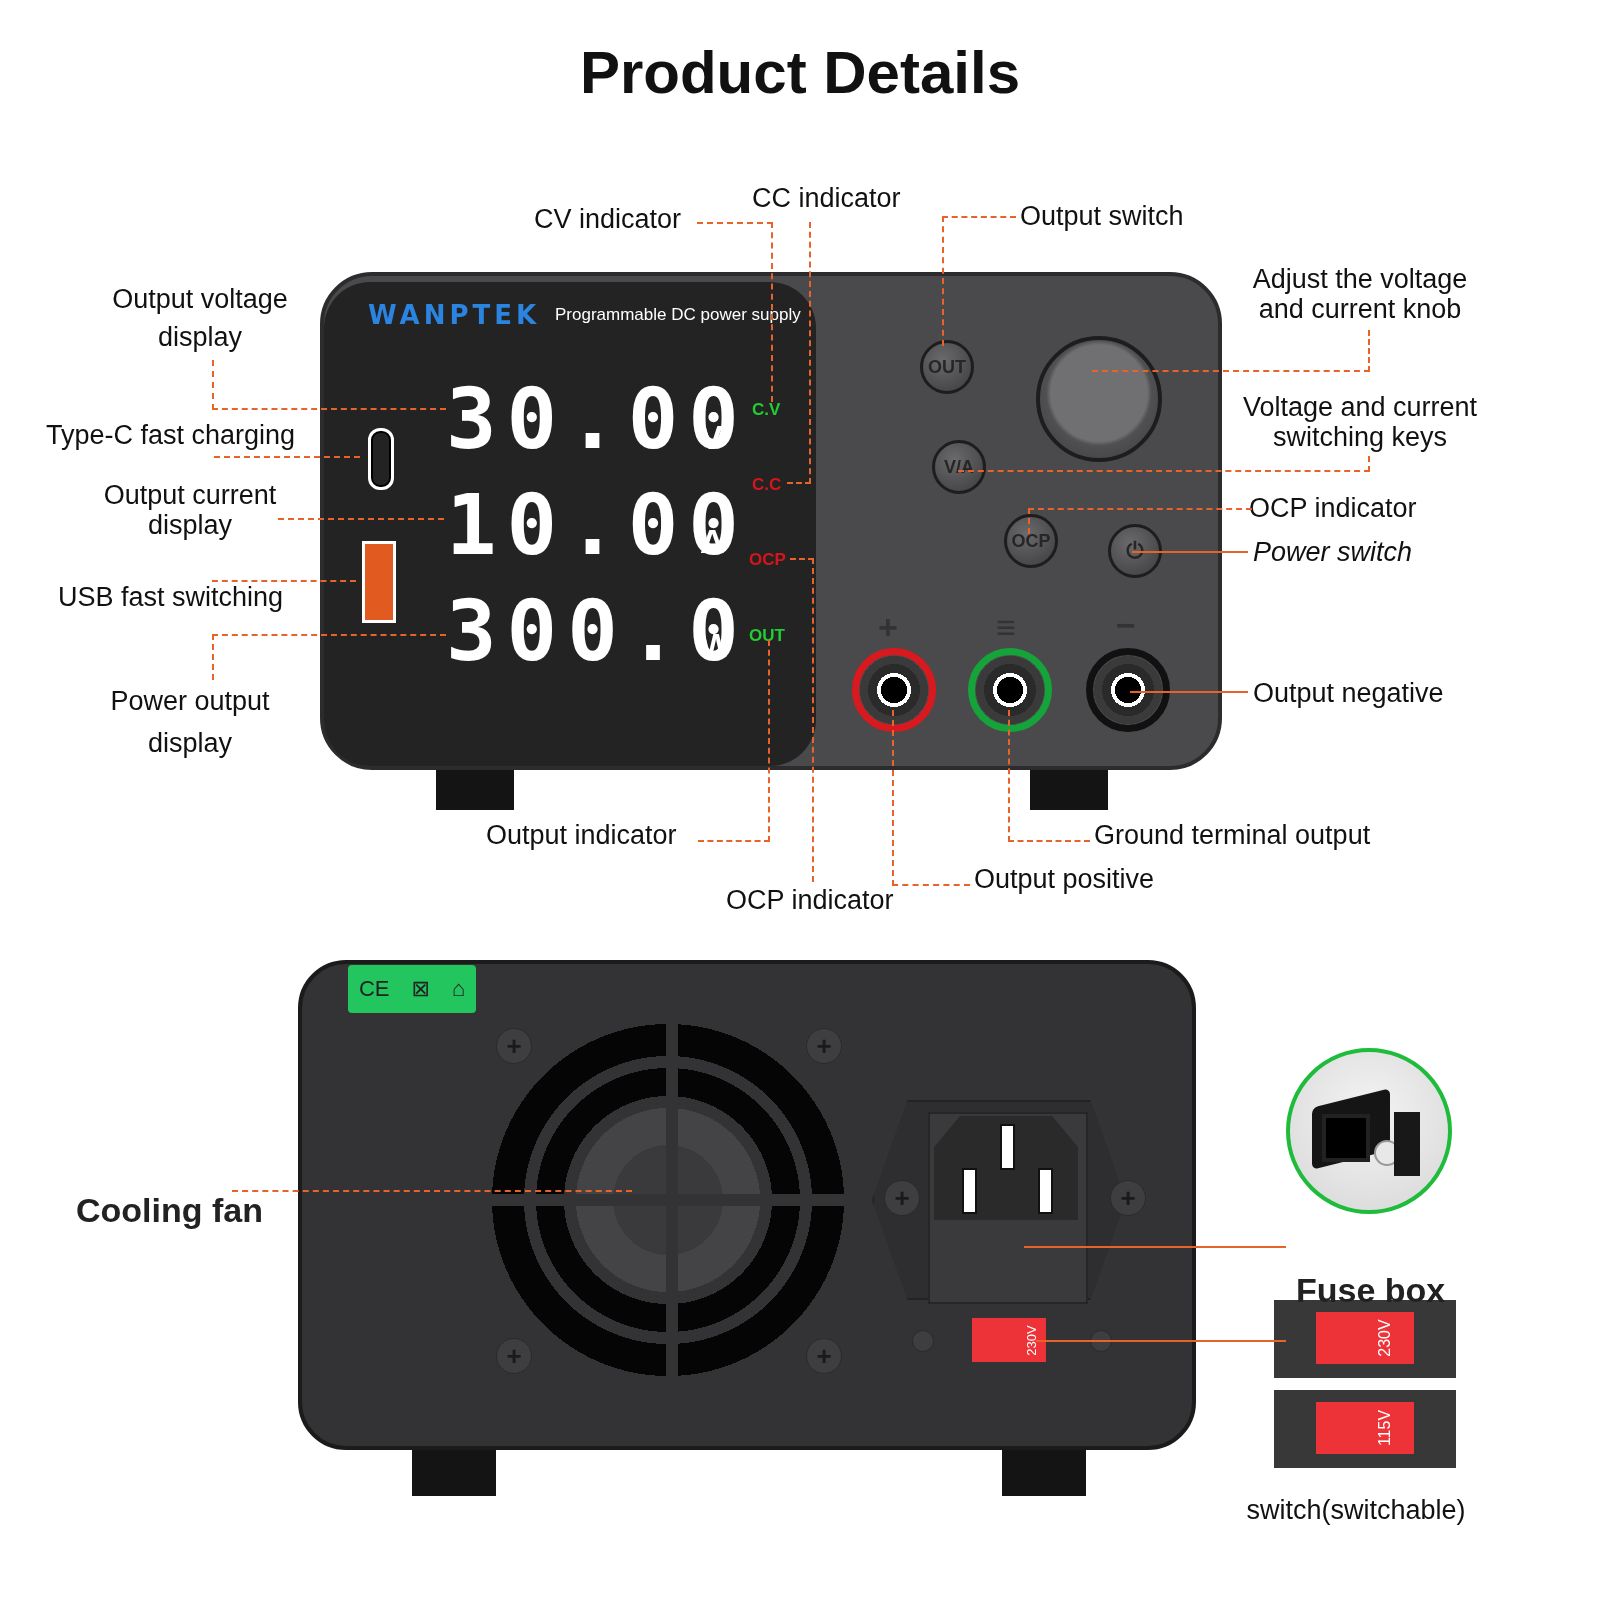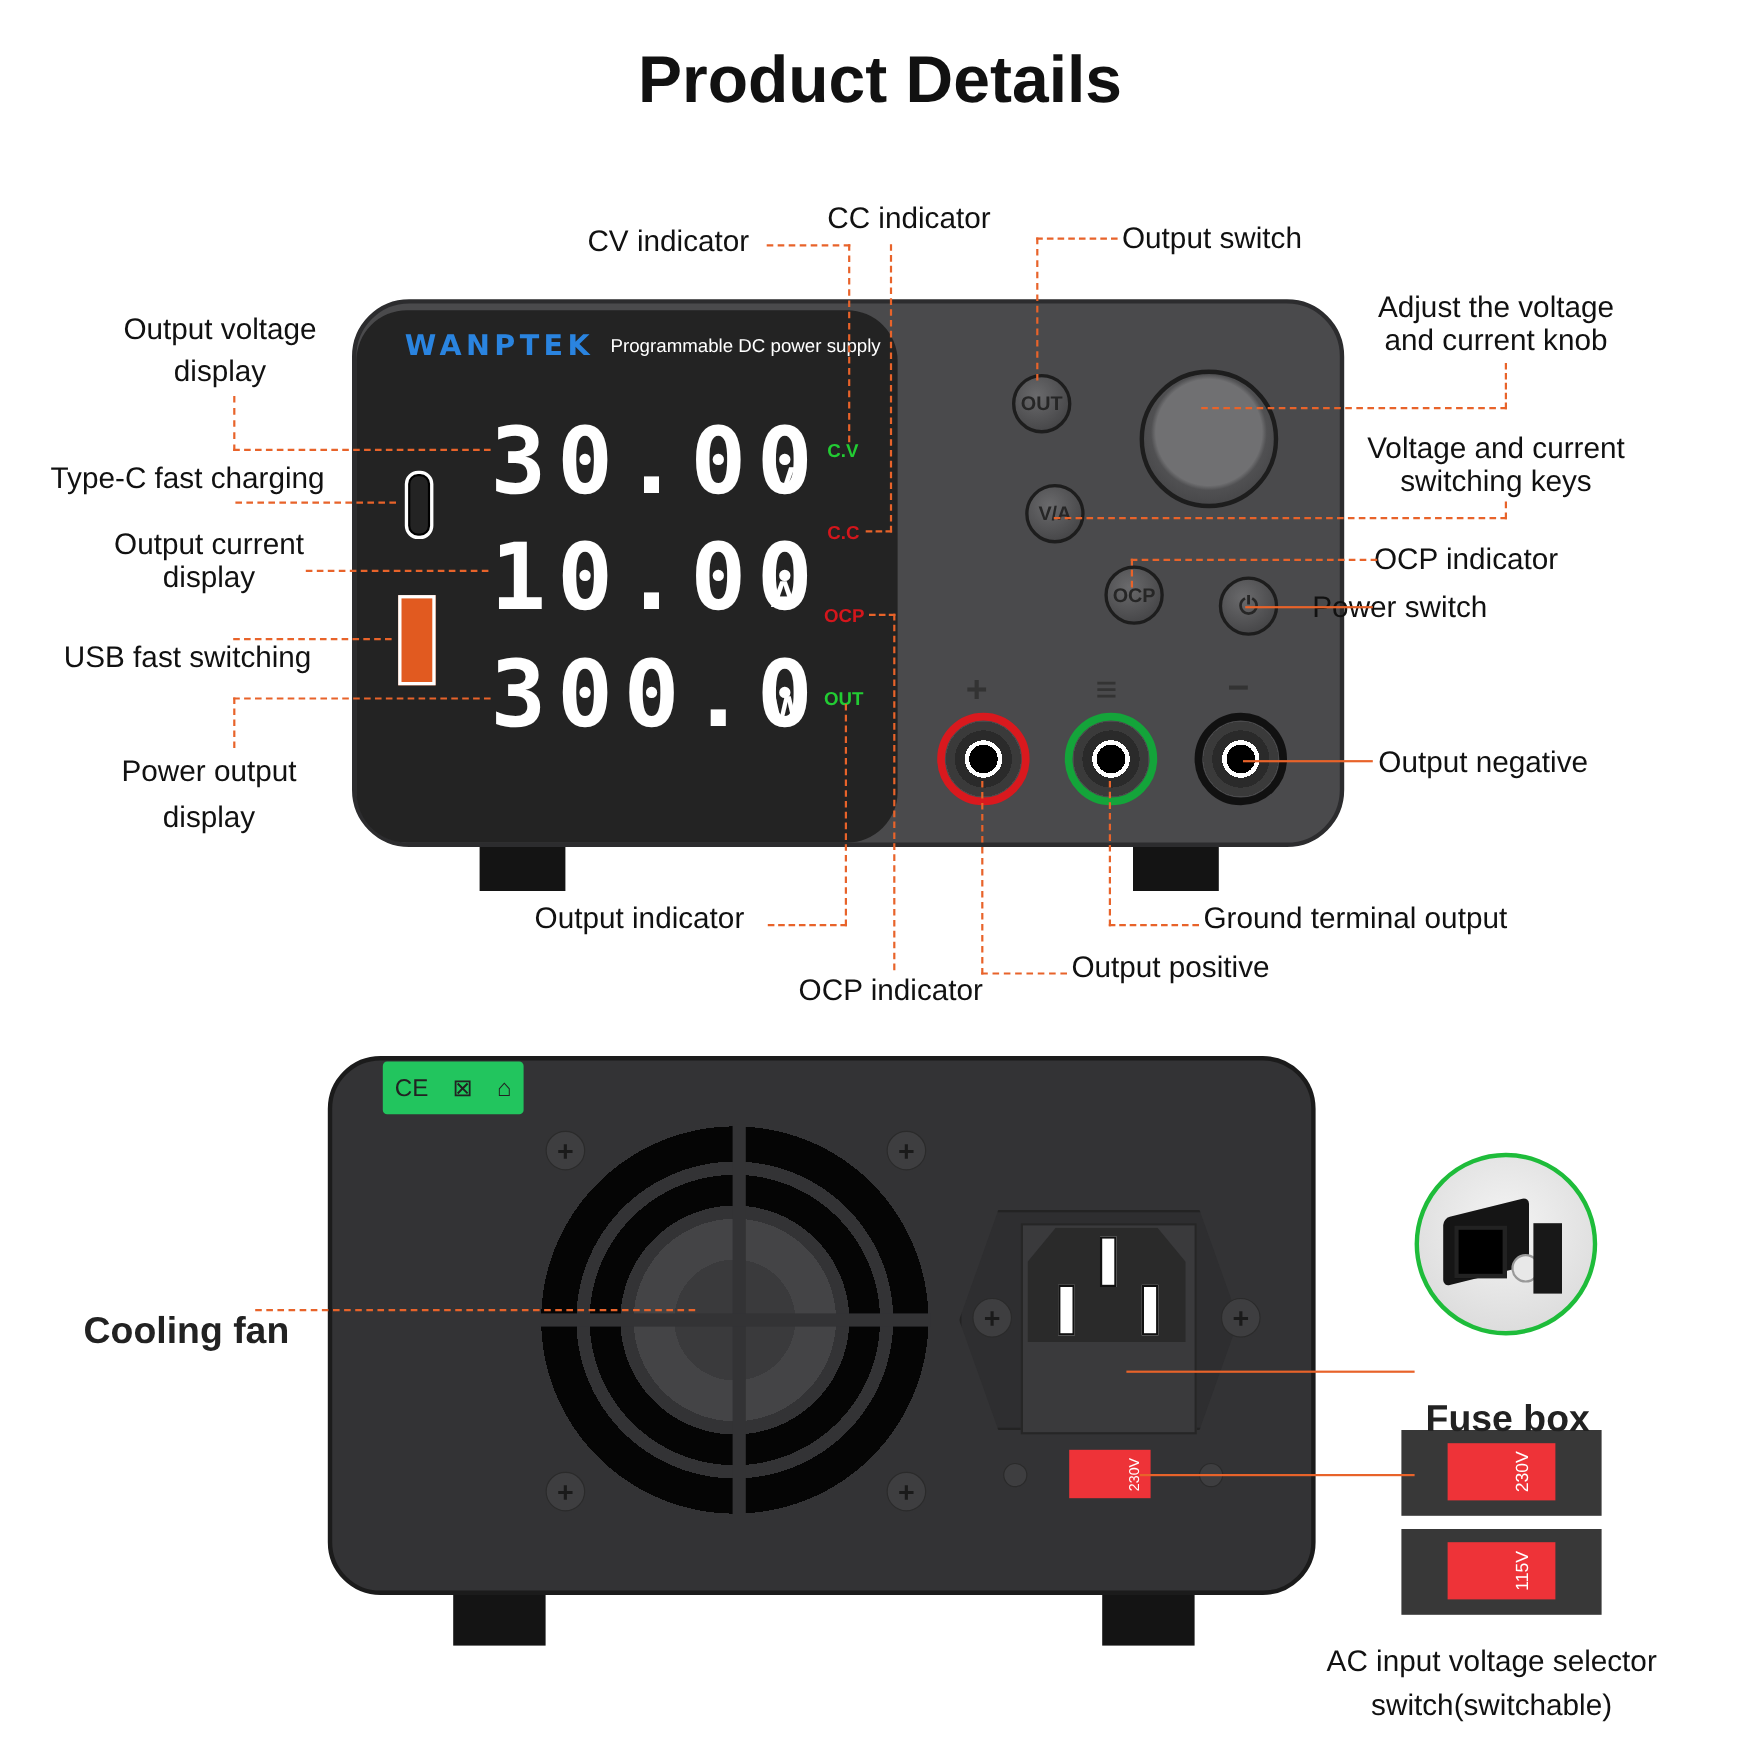--- a/index.html
+++ b/index.html
@@ -111,21 +111,21 @@
 <div class="lbl" style="left:46px;top:420px;">Type-C fast charging</div>
 <div class="lbl c" style="left:1230px;top:392px;width:260px;line-height:30px;">
     <div>Voltage and current</div>
     <div>switching keys</div>
   </div>
 <div class="lbl c" style="left:90px;top:480px;width:200px;line-height:30px;">
     <div>Output current</div>
     <div>display</div>
   </div>
 <div class="lbl" style="left:1249px;top:493px;">OCP indicator</div>
-<div class="lbl" style="left:1193px;top:537px;">Power switch</div>
+<div class="lbl" style="left:1253px;top:537px;font-style:italic;">Power switch</div>
 <div class="lbl" style="left:58px;top:582px;">USB fast switching</div>
 <div class="lbl c" style="left:90px;top:680px;width:200px;line-height:42px;">
     <div>Power output</div>
     <div>display</div>
   </div>
 <div class="lbl" style="left:1253px;top:678px;">Output negative</div>
 <div class="lbl" style="left:486px;top:820px;">Output indicator</div>
 <div class="lbl" style="left:1094px;top:820px;">Ground terminal output</div>
 <div class="lbl" style="left:974px;top:864px;">Output positive</div>
 <div class="lbl" style="left:726px;top:885px;">OCP indicator</div>
@@ -192,19 +192,18 @@
     <span>230V</span>
   </div>
 <div class="swbox" style="left:1274px;top:1390px;width:182px;height:78px;"></div>
 <div class="vsw" style="left:1316px;top:1402px;width:98px;height:52px;font-size:16px;justify-content:center;padding-left:40px;box-sizing:border-box;">
     <span>115V</span>
   </div>
 
 <div class="lbl big" style="left:76px;top:1152px;">Cooling fan</div>
 <div class="lbl big" style="left:1296px;top:1232px;">Fuse box</div>
 <div class="lbl c" style="left:1206px;top:1490px;width:300px;line-height:40px;">
-    <div>AC input voltage selector</div>
     <div>switch(switchable)</div>
   </div>
 
 <div class="ld" style="left:232px;top:1190px;width:400px;border-top-width:2px;"></div>
 <div class="ls" style="left:1024px;top:1246px;width:262px;border-top-width:2px;"></div>
 <div class="ls" style="left:1036px;top:1340px;width:250px;border-top-width:2px;"></div>
 
 </body></html>

